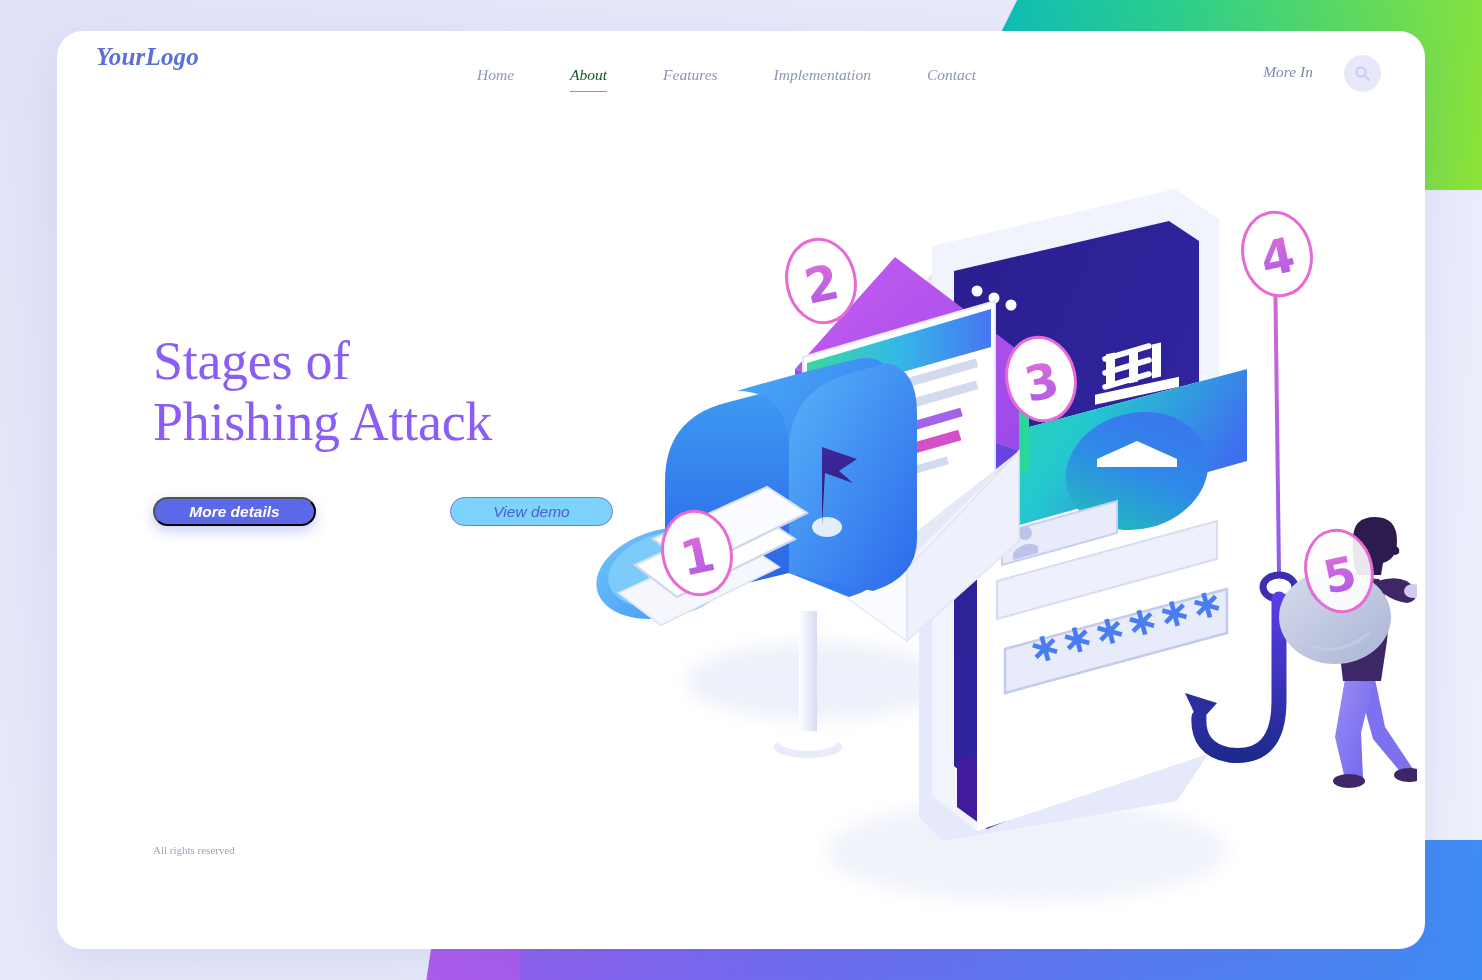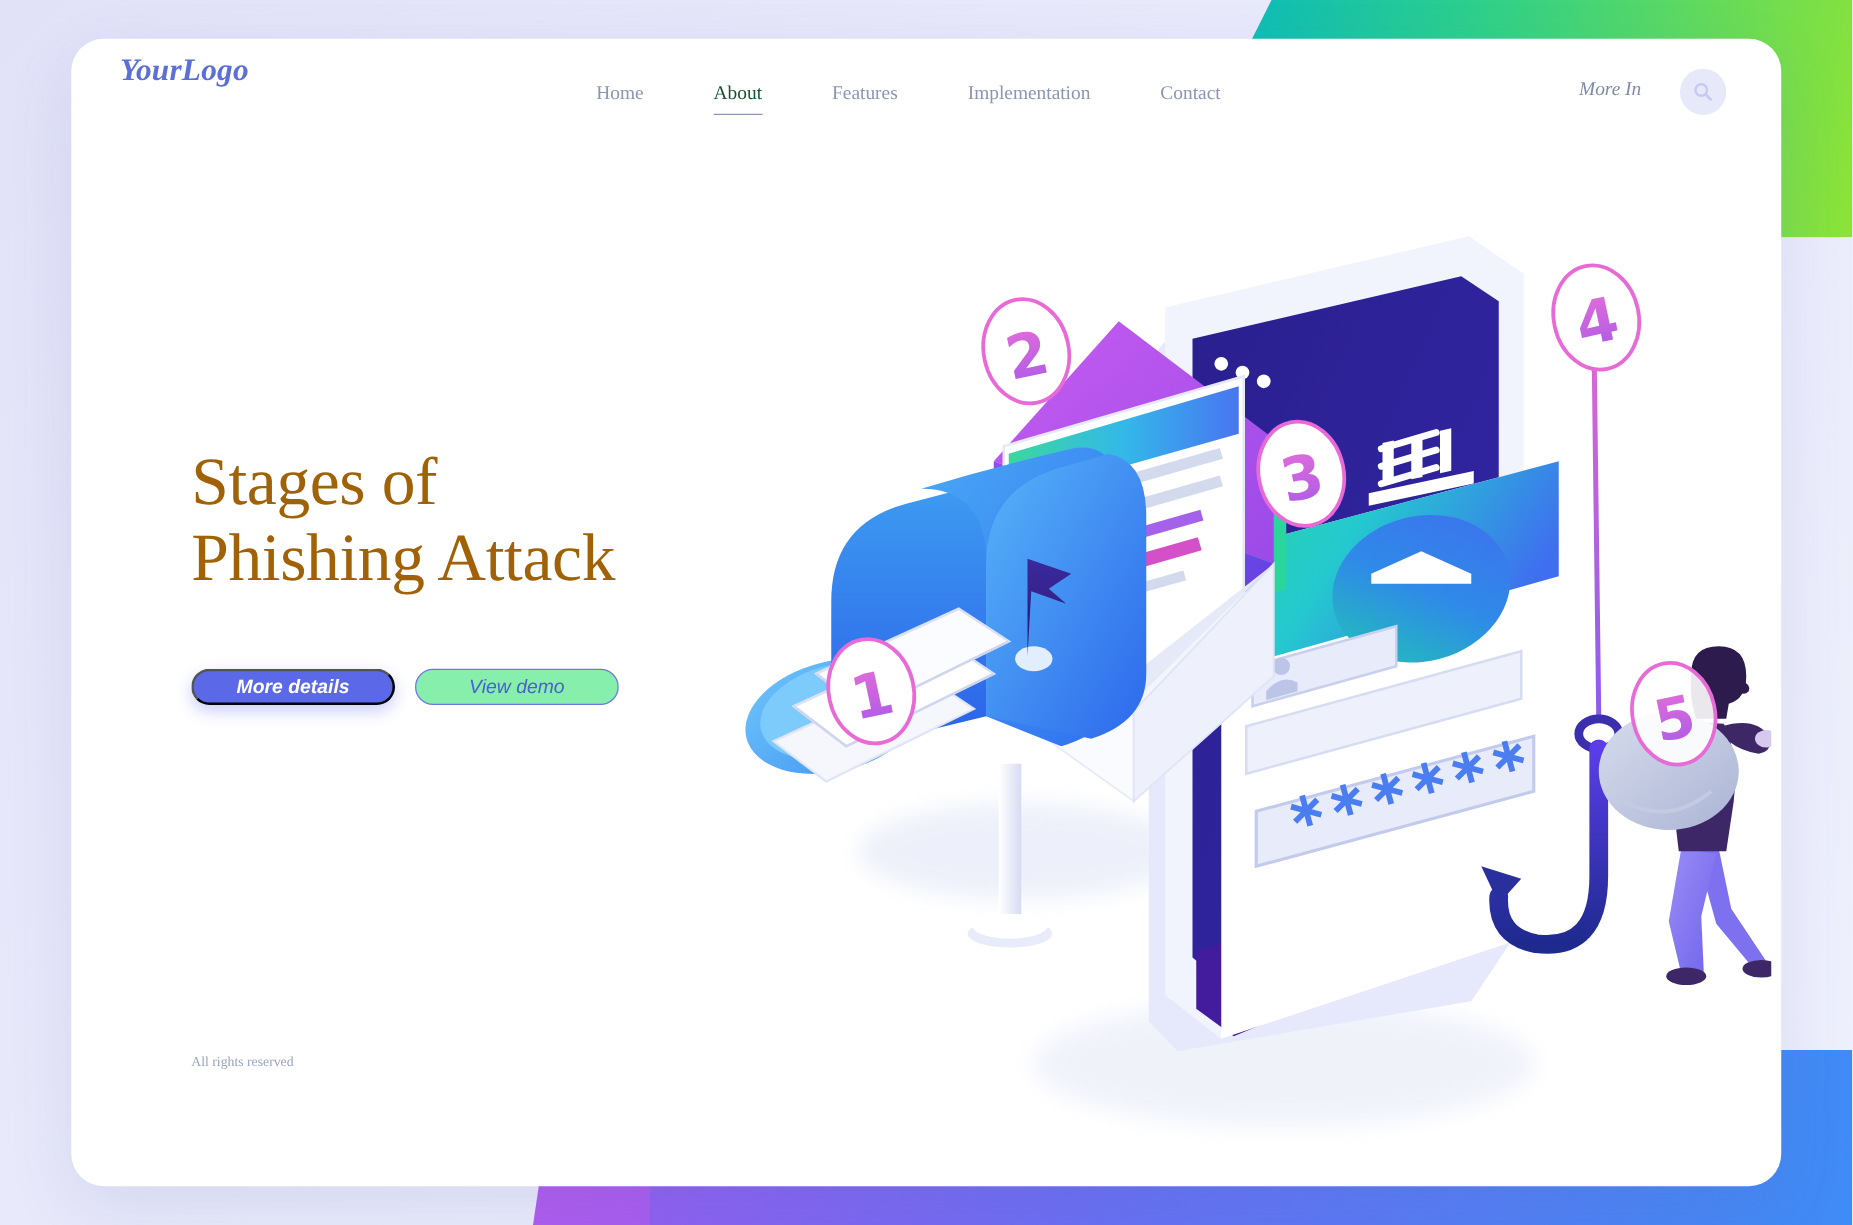--- a/index.html
+++ b/index.html
@@ -53,21 +53,21 @@
   .logo {
     position: absolute; left: 39px; top: 12px;
     font-size: 25px; font-style: italic; font-weight: bold;
     color: #5b6fd6; letter-spacing: .2px;
   }
   .nav {
     position: absolute; left: 420px; top: 31px;
     display: flex; gap: 0;
   }
   .nav-item {
-    font-size: 15.5px; color: #8b96b5;
+    font-size: 15.5px; font-style: italic; color: #8b96b5;
     padding: 4px 0; margin-right: 56px; position: relative;
     cursor: pointer; white-space: nowrap;
   }
   .nav-item:last-child { margin-right: 12px; }
   .nav-item.active { color: #14532d; }
   .nav-item.active::after {
     content: ""; position: absolute; left: 0; right: 0; bottom: -4px;
     height: 1.4px; background: #8b96b5;
   }
   .signin {
@@ -78,39 +78,39 @@
     position: absolute; right: 44px; top: 24px;
     width: 37px; height: 37px; border-radius: 50%;
     background: #e7e9fb; display: flex; align-items: center; justify-content: center;
     cursor: pointer;
   }
   .search-btn svg { display: block; }
 
   
   .hero { position: absolute; left: 96px; top: 300px; width: 460px; }
   .hero h1 {
-    font-size: 54px; line-height: 1.13; color: #a16207;
-    font-weight: normal; letter-spacing: -0.3px; margin-top: 24px;
+    font-size: 54px; line-height: 1.13; color: #8b5cf6;
+    font-weight: normal; letter-spacing: -0.3px;
   }
   .hero p {
     margin-top: 25px; font-size: 15.6px; line-height: 1.75;
     color: #a9b2c9; max-width: 385px;
   }
-  .btn-row { margin-top: 58px; display: flex; align-items: center; gap: 16px; }
+  .btn-row { margin-top: 44px; display: flex; align-items: center; gap: 16px; justify-content: space-between; }
   .btn {
     font-size: 15.5px; font-style: italic; font-weight: bold;
     border-radius: 22px; cursor: pointer; text-align: center;
     display: inline-flex; align-items: center; justify-content: center;
   }
   .btn-primary {
     background: #5b68e8; color: #fff; width: 163px; height: 29px;
     box-shadow: 0 5px 13px rgba(91,104,232,0.32);
   }
   .btn-secondary {
-    background: #86efac; color: #4a5fd0; width: 163px; height: 29px;
+    background: #7dd3fc; color: #4a5fd0; width: 163px; height: 29px;
     border: 1.4px solid #6b7ae0; font-weight: normal;
   }
   .rights {
     position: absolute; left: 96px; top: 813px;
     font-size: 11px; color: #9aa4bd;
   }
 
   
   .illo { position: absolute; left: 500px; top: 110px; width: 860px; height: 800px; }
   .illo svg { display: block; }

